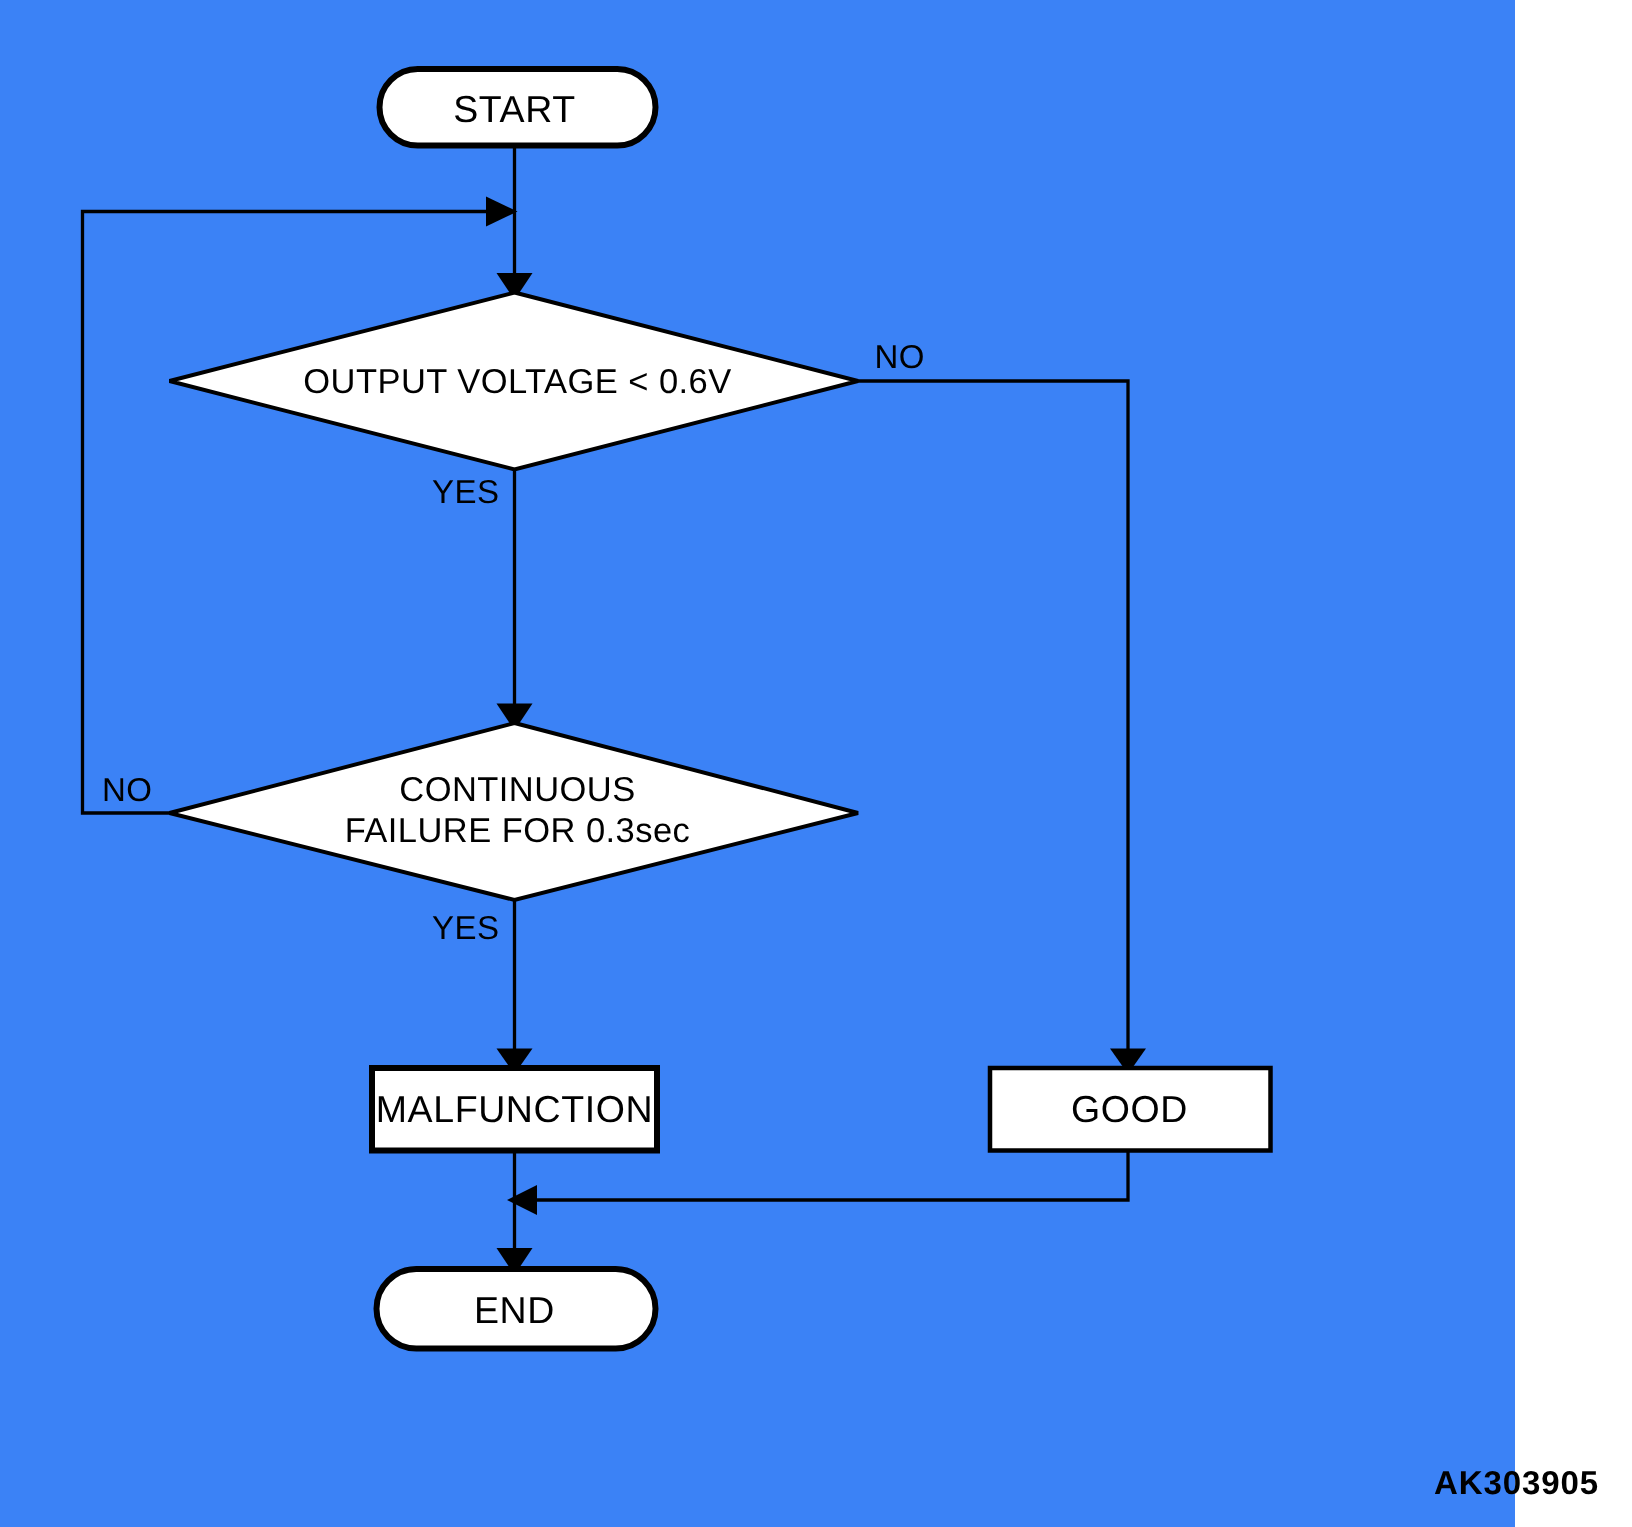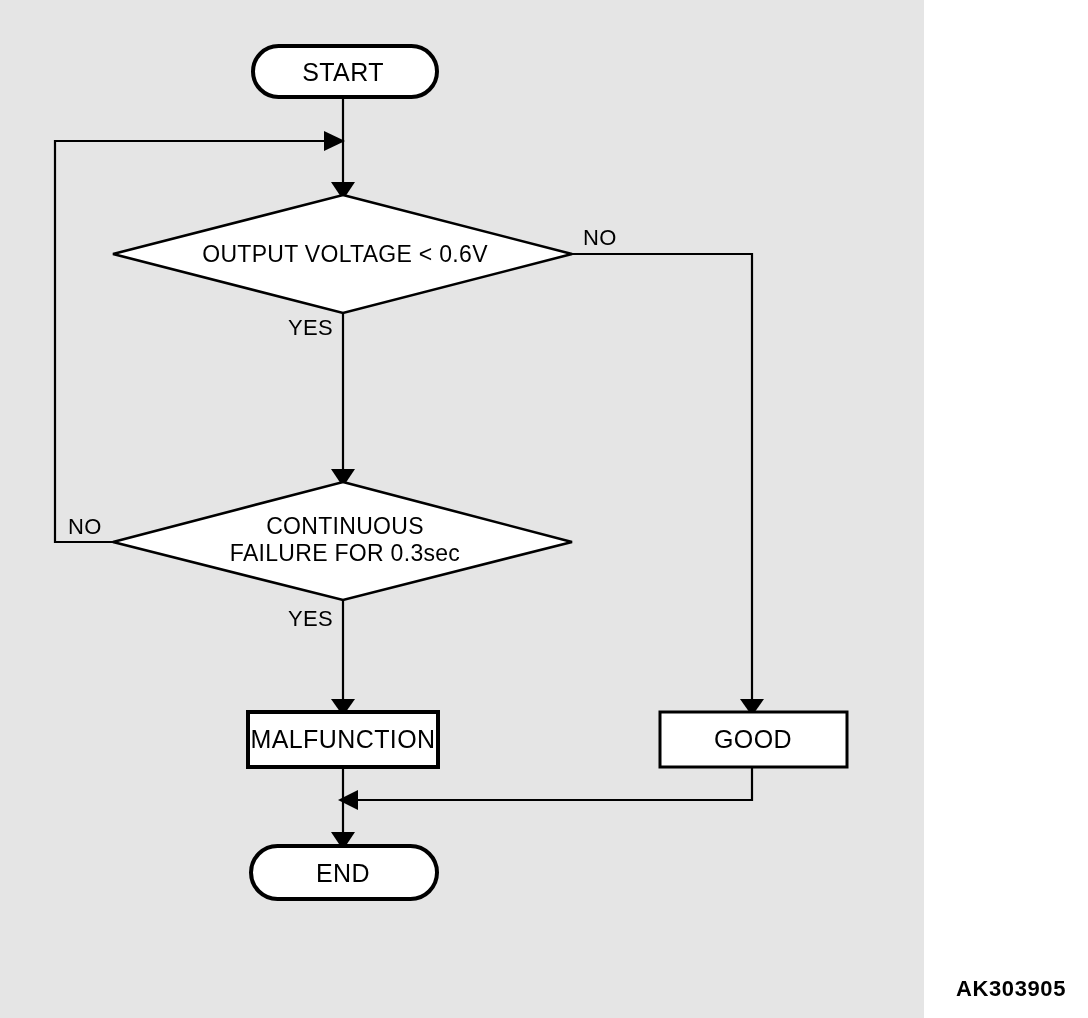--- a/index.html
+++ b/index.html
@@ -8,23 +8,23 @@
     background: #ffffff;
   }
   body {
     width: 1088px;
     height: 1018px;
     font-family: "Liberation Sans", sans-serif;
     overflow: hidden;
   }
   #diagram-root {
     position: relative;
-    width: 924px;
+    width: 1010px;
     height: 1018px;
-    background: #e5e5e5;
+    background: #3b82f6;
   }
   svg#flowchart {
     position: absolute;
     top: 0;
     left: 0;
     width: 1088px;
     height: 1018px;
     display: block;
   }
   .shape-stroke {

